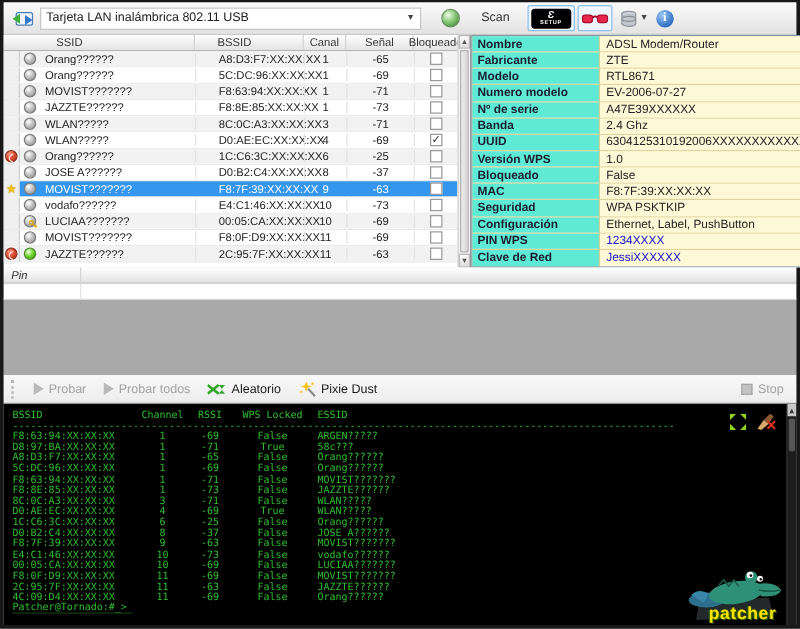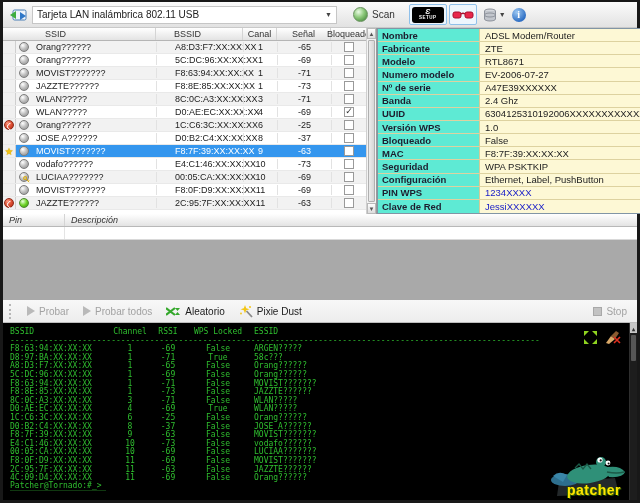--- a/index.html
+++ b/index.html
@@ -7,21 +7,21 @@
   body { background:#181818; position:relative; font-family:"Liberation Sans",sans-serif; overflow:hidden; }
   .window { position:absolute; left:3px; top:2px; width:634px; height:498px; background:#ececec; display:flex; flex-direction:column; }
 
   
   .toolbar { height:26px; background:linear-gradient(#fbfbfb,#e2e2e2); display:flex; align-items:center; padding:0 4px; border-bottom:1px solid #c9c9c9; flex:0 0 auto; }
   .adapter-icon { width:18px; height:15px; margin:0 5px 0 2px; }
   .combo { background:#fff; border:1px solid #c6c6c6; height:18px; display:flex; align-items:center; font-size:10px; color:#222; padding:0 4px; }
   .combo .arrow { margin-left:auto; font-size:7px; color:#444; padding-left:6px; }
   .combo-adapter { width:305px; }
   .combo-lang { width:96px; margin-left:auto; }
-  .scan-btn { display:flex; align-items:center; gap:4px; margin-left:16px; font-size:10px; color:#333; cursor:pointer; }
+  .scan-btn { display:flex; align-items:center; gap:17px; margin-left:16px; font-size:10px; color:#333; cursor:pointer; }
   .orb { width:15px; height:15px; border-radius:50%; background:radial-gradient(circle at 35% 30%, #eafbe4, #8cc87a 45%, #4e8f42 85%); border:1px solid #69935f; }
   .wps-group { display:flex; margin-left:14px; gap:2px; }
   .wps-btn { border:1px solid #8fc0ea; background:#eef6fd; border-radius:2px; padding:1px 2px; display:flex; align-items:center; justify-content:center; height:21px; }
   .wps-logo { width:32px; height:16px; background:#000; border-radius:3px; color:#fff; display:flex; flex-direction:column; align-items:center; justify-content:center; line-height:1; }
   .wps-logo .swoosh { font-size:8px; font-weight:bold; font-style:italic; }
   .wps-logo .setup-txt { font-size:4.5px; letter-spacing:.5px; font-weight:bold; }
   .dbbtn { display:flex; align-items:center; margin-left:6px; gap:2px; }
   .info-icon { width:14px; height:14px; border-radius:50%; background:radial-gradient(circle at 35% 30%, #9cc8f2, #2f6fc4 70%); color:#fff; font-size:10px; font-weight:bold; font-family:"Liberation Serif",serif; display:flex; align-items:center; justify-content:center; margin-left:6px; }
 
   
@@ -446,21 +446,20 @@
             <div class="plabel">Clave de Red</div>
             <div class="pvalue link">JessiXXXXXX</div>
           </div>
       </div>
 
     </div>
   </div>
 
   <div class="pinhead">
     <div class="ph-pin">Pin</div>
-    <div class="ph-desc">Descripción</div>
   </div>
   <div class="pinrow">
     <div class="pr-pin"></div>
   </div>
   <div class="grayfill"></div>
 
   <div class="actionbar">
     <span class="grip"></span>
     <div class="abtn disabled">
       <span class="play"></span>

